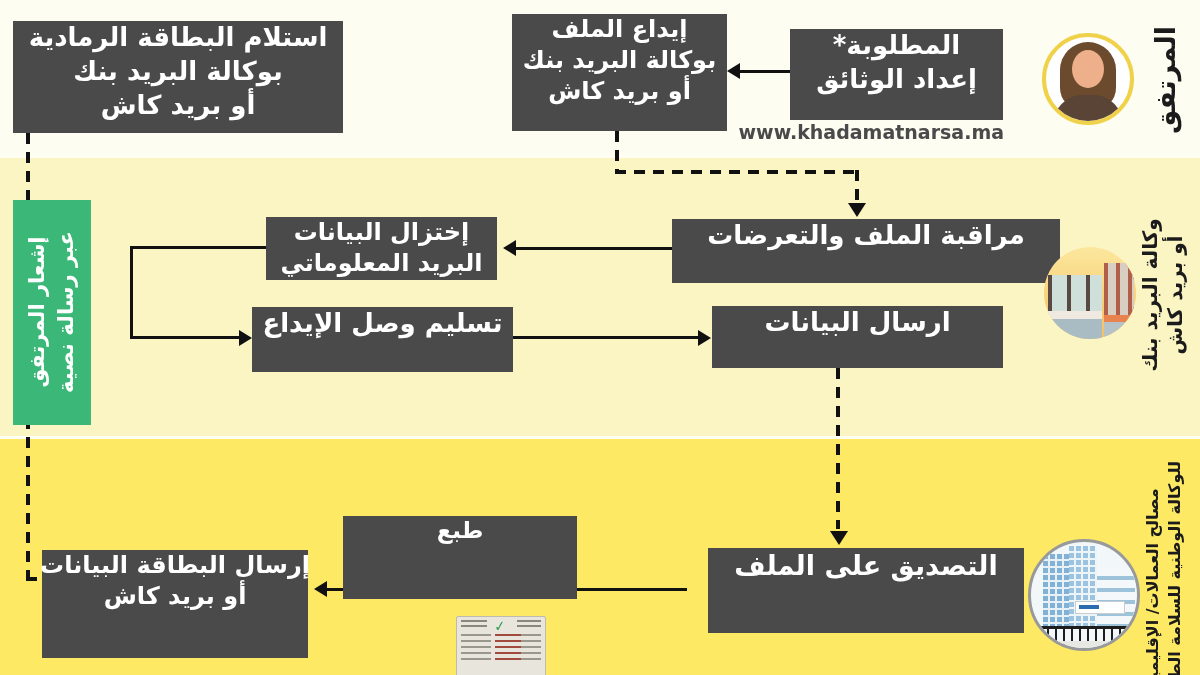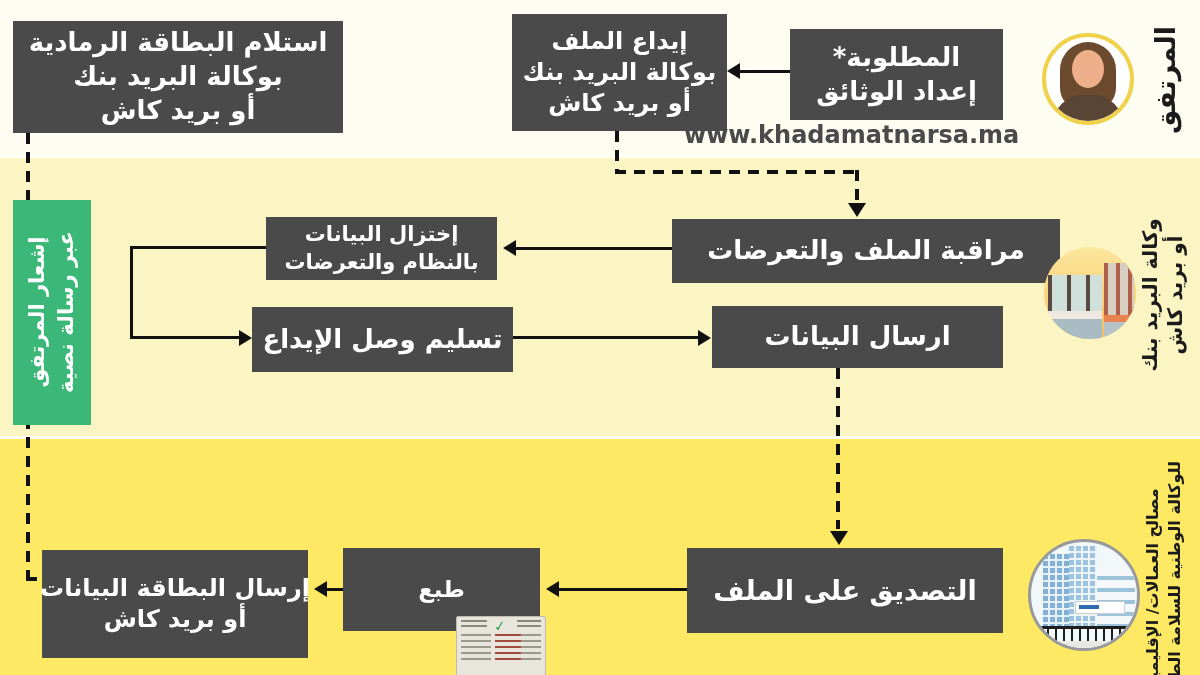--- a/index.html
+++ b/index.html
@@ -4,21 +4,21 @@
 <style>
   html,body{margin:0;padding:0;background:#e9e9e9;}
   .canvas{position:relative;width:1200px;height:675px;overflow:hidden;
           font-family:"DejaVu Sans",sans-serif;background:#fdfdf2;}
   .band{position:absolute;left:0;width:1200px;}
   .band-post{top:157px;height:282px;background:#fbf5c4;}
   .band-narsa{top:439px;height:236px;background:#fde963;}
   .sep{position:absolute;left:0;width:1200px;height:3px;background:#fffef2;}
 
   .box{position:absolute;background:#4a4a4b;color:#fff;font-weight:bold;
-       display:flex;flex-direction:column;justify-content:center;align-items:center;
+       display:flex;flex-direction:column;align-items:center;
        text-align:center;direction:rtl;line-height:1.3;z-index:3;}
   .box div{white-space:nowrap;}
 
   .solid-h,.solid-v{position:absolute;background:#111;z-index:2;}
   .dash-h{position:absolute;height:4px;z-index:1;
           background:repeating-linear-gradient(to right,#111 0 11px,transparent 11px 19px);}
   .dash-v{position:absolute;width:4px;z-index:1;
           background:repeating-linear-gradient(to bottom,#111 0 11px,transparent 11px 19px);}
   .arr{position:absolute;width:0;height:0;z-index:2;}
   .arr-l{border-top:8px solid transparent;border-bottom:8px solid transparent;border-right:13px solid #111;}
@@ -33,21 +33,21 @@
   .lbl-narsa{width:310px;height:44px;left:1009px;top:566px;font-size:16px;line-height:22px;}
 
   .green-note{position:absolute;left:13px;top:200px;width:78px;height:225px;
               background:#3bb878;z-index:5;}
   .green-note .vlabel{color:#fff;width:210px;height:58px;left:-66px;top:83px;
                       font-size:21px;line-height:29px;}
 
   .footnote{position:absolute;right:196px;top:121px;width:320px;text-align:right;
             color:#4a4a4a;direction:rtl;z-index:3;}
   .footnote .fn1{font-size:16.5px;}
-  .footnote .fn2{font-size:24px;font-weight:bold;direction:ltr;}
+  .footnote .fn2{font-size:19px;font-weight:bold;direction:ltr;}
 
   
   .avatar{position:absolute;left:1042px;top:33px;width:92px;height:92px;box-sizing:border-box;
           border:4px solid #f0d24a;border-radius:50%;background:#fff;overflow:hidden;z-index:4;}
   .avatar .hair{position:absolute;left:14px;top:5px;width:56px;height:68px;background:#6b4a2e;
                 border-radius:28px 28px 22px 22px;}
   .avatar .face{position:absolute;left:26px;top:13px;width:32px;height:38px;background:#eeb08a;border-radius:50%;}
   .avatar .body{position:absolute;left:7px;top:58px;width:70px;height:30px;background:#5a4435;
                 border-radius:30px 30px 0 0;}
 
@@ -94,22 +94,22 @@
   .card-thumb .chk{position:absolute;left:37px;top:1px;color:#2e9e4f;font-size:14px;font-weight:bold;
       transform:rotate(-8deg);}
   .card-thumb .lbls{position:absolute;left:4px;top:17px;width:30px;height:26px;
       background:repeating-linear-gradient(to bottom,#9a978d 0 2px,transparent 2px 6px);}
   .card-thumb .lbls2{position:absolute;right:4px;top:17px;width:22px;height:26px;
       background:repeating-linear-gradient(to bottom,#9a978d 0 2px,transparent 2px 6px);}
   .card-thumb .vals{position:absolute;left:38px;top:17px;width:26px;height:26px;
       background:repeating-linear-gradient(to bottom,#a34a3f 0 2.5px,transparent 2.5px 6px);}
 
   
-  .fs27{font-size:27px;} .fs26{font-size:26px;}
-  .fs24{font-size:24px;} .fs23{font-size:23px;} .fs21{font-size:21px;}
+  .fs27{font-size:27px;margin-left:21px;} .fs26{font-size:26px;}
+  .fs24{font-size:24px;} .fs23{font-size:23px;} .fs21{font-size:24px;}
 </style>
 </head>
 <body>
 
 <div class="canvas">
 
   <div class="band band-post"></div>
   <div class="band band-narsa"></div>
   <div class="sep" style="top:155px;"></div>
   <div class="sep" style="top:436px;"></div>
@@ -143,21 +143,21 @@
   <div class="vlabel lbl-user">
     <div>المرتفق</div>
   </div>
 
   <div class="box fs26" style="left:672px;top:219px;width:388px;height:64px;">
     <div>مراقبة الملف والتعرضات</div>
   </div>
 
   <div class="box fs21" style="left:266px;top:217px;width:231px;height:63px;">
     <div>إختزال البيانات</div>
-    <div>بالنظام والتعرضات</div>
+    <div>البريد المعلوماتي</div>
   </div>
 
   <div class="box fs26" style="left:712px;top:306px;width:291px;height:62px;">
     <div>ارسال البيانات</div>
   </div>
 
   <div class="box fs26" style="left:252px;top:307px;width:261px;height:65px;">
     <div>تسليم وصل الإيداع</div>
   </div>
 
@@ -178,21 +178,21 @@
   </div>
   <div class="vlabel lbl-post">
     <div>وكالة البريد بنك</div>
     <div>أو بريد كاش</div>
   </div>
 
   <div class="box fs27" style="left:687px;top:548px;width:316px;height:85px;">
     <div>التصديق على الملف</div>
   </div>
 
-  <div class="box fs23" style="left:343px;top:548px;width:197px;height:83px;gap:16px;">
+  <div class="box fs23" style="left:343px;top:516px;width:234px;height:83px;gap:16px;">
     <div>طبع</div>
   </div>
 
   <div class="box fs24" style="left:42px;top:550px;width:266px;height:108px;">
     <div>إرسال البطاقة البيانات</div>
     <div>أو بريد كاش</div>
   </div>
 
   <div class="card-thumb">
     <div class="hdr"></div>

